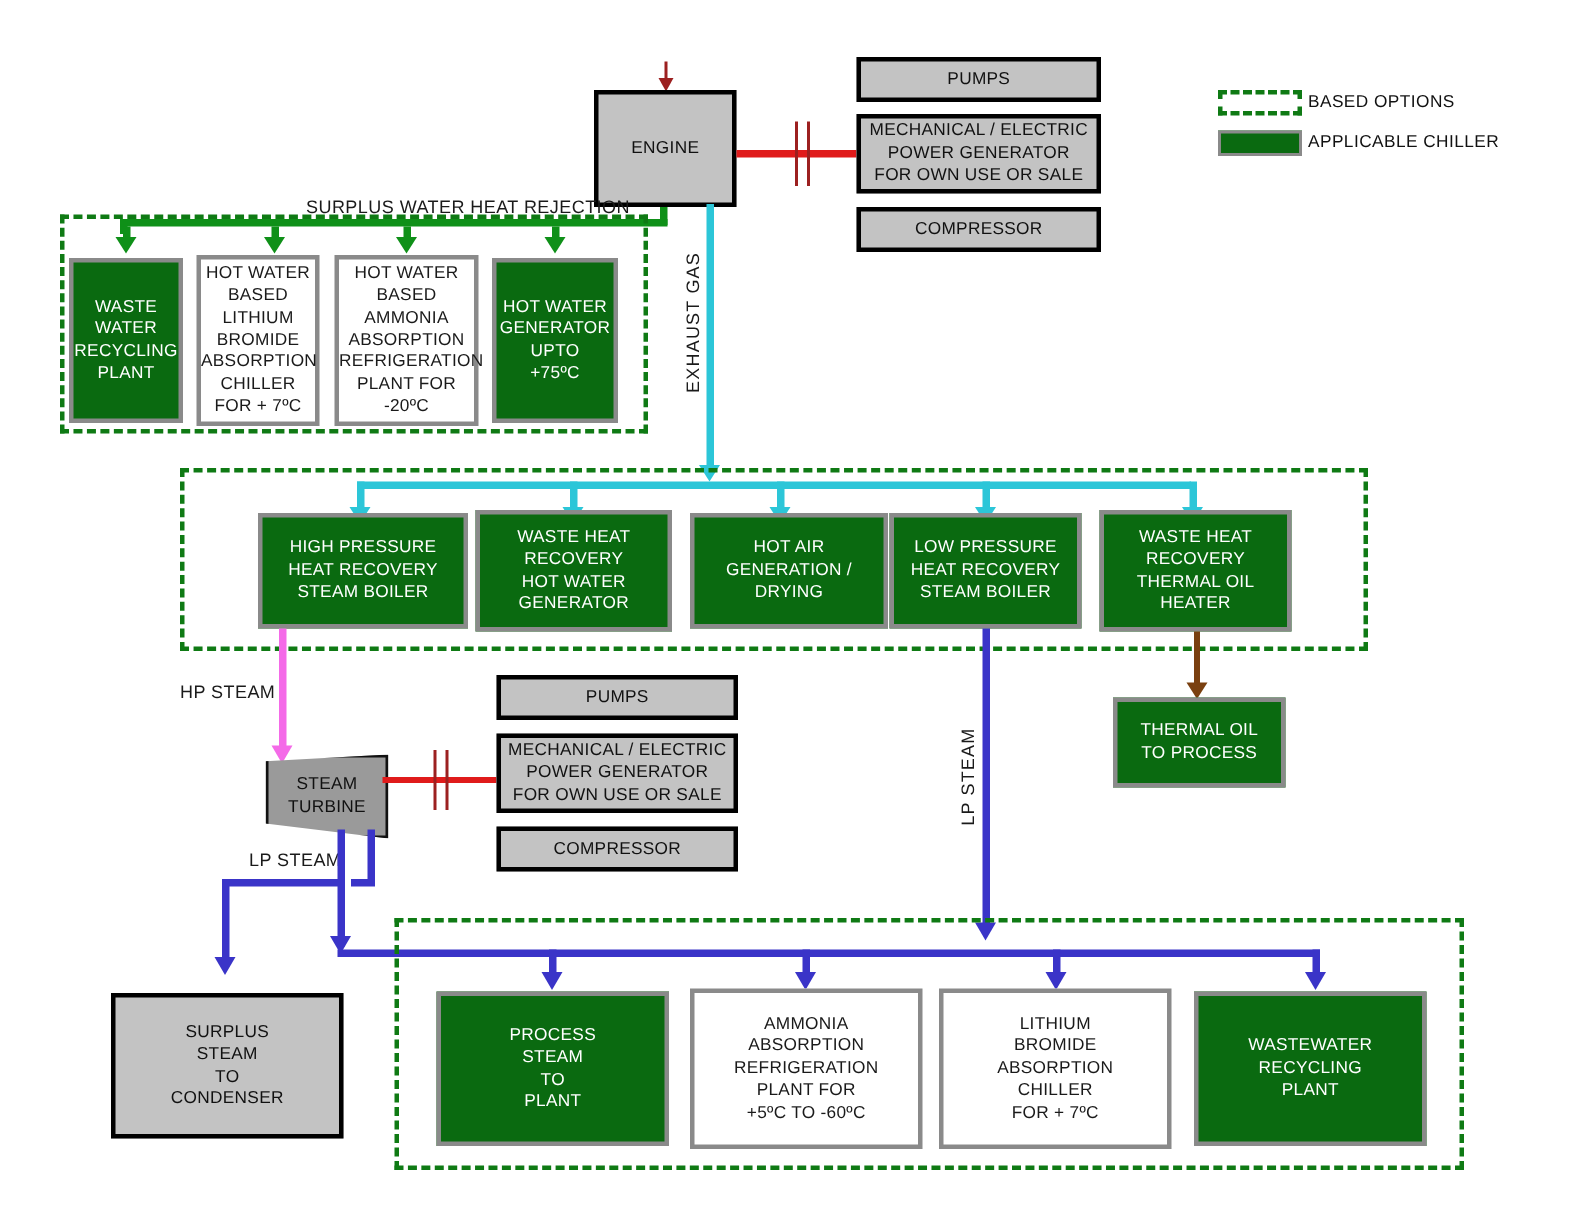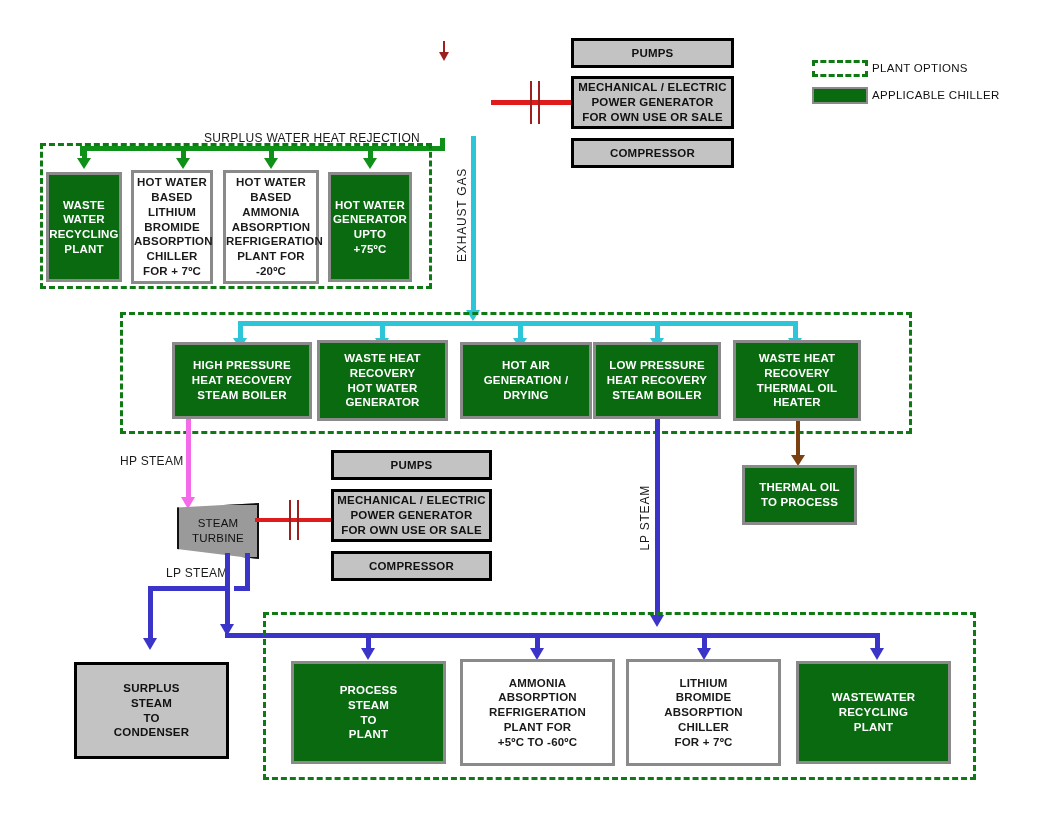--- a/index.html
+++ b/index.html
@@ -1,21 +1,21 @@
 <!DOCTYPE html>
 <html><head>
 <meta charset="utf-8">
 <style>
   html,body{margin:0;padding:0;background:#ffffff;}
   body{width:1056px;height:816px;font-family:"Liberation Sans",sans-serif;position:relative;overflow:hidden;}
   #stage{position:absolute;left:0;top:0;width:1056px;height:816px;}
 
   
   .box{position:absolute;box-sizing:border-box;display:flex;align-items:center;justify-content:center;
-       text-align:center;line-height:1.28;font-weight:bold;}
+       text-align:center;line-height:1.28;}
   .box .lbl{display:block;width:100%;white-space:pre-line;}
 
   .box-green{background:#0a6a10;border:3px solid #8a8a8a;color:#ffffff;font-size:11.5px;letter-spacing:.2px;}
   .box-white{background:#ffffff;border:3px solid #8a8a8a;color:#1a1a1a;font-size:11.5px;letter-spacing:.2px;}
   .box-gray{background:#c3c3c3;border:3px solid #000000;color:#111111;font-size:11.5px;letter-spacing:.2px;}
 
   
   .dashed{position:absolute;box-sizing:border-box;border:3px dashed #0f7a14;background:transparent;}
 
   
@@ -58,28 +58,31 @@
 
   
   .clutch{position:absolute;background:#9c2020;width:2px;}
 </style>
 </head>
 <body>
 
 <div id="stage">
 
   <div class="lg-dash" style="left:812px;top:60px;width:56px;height:17px;"></div>
-  <div class="lg-tx" style="left:872px;top:62px;">PLANT OPTIONS</div>
+  <div class="lg-tx" style="left:872px;top:62px;">BASED OPTIONS</div>
 
   <div class="lg-solid" style="left:812px;top:87px;width:56px;height:17px;"></div>
   <div class="lg-tx" style="left:872px;top:89px;">APPLICABLE  CHILLER</div>
 
   <div class="ln c-red" style="left:443px;top:41px;width:2px;height:14px;background:#9c2020;"></div>
   <div class="arw ah-darkred-d" style="left:439px;top:52px;"></div>
 
+  <div class="box box-gray" style="left:396px;top:60px;width:95px;height:78px;">
+    <span class="lbl">ENGINE</span>
+  </div>
 
   <div class="ln c-red" style="left:491px;top:100px;width:80px;height:5px;"></div>
   <div class="clutch" style="left:530px;top:81px;height:43px;"></div>
   <div class="clutch" style="left:538px;top:81px;height:43px;"></div>
 
   <div class="box box-gray" style="left:571px;top:38px;width:163px;height:30px;">
     <span class="lbl">PUMPS</span>
   </div>
   <div class="box box-gray" style="left:571px;top:76px;width:163px;height:53px;">
     <span class="lbl">MECHANICAL  /  ELECTRIC

